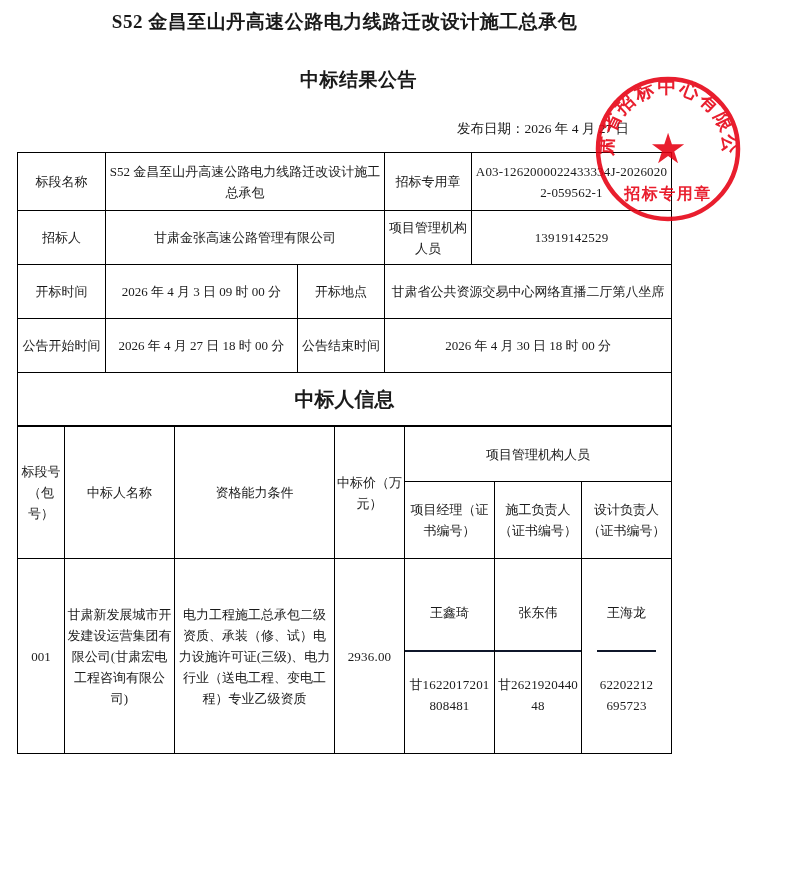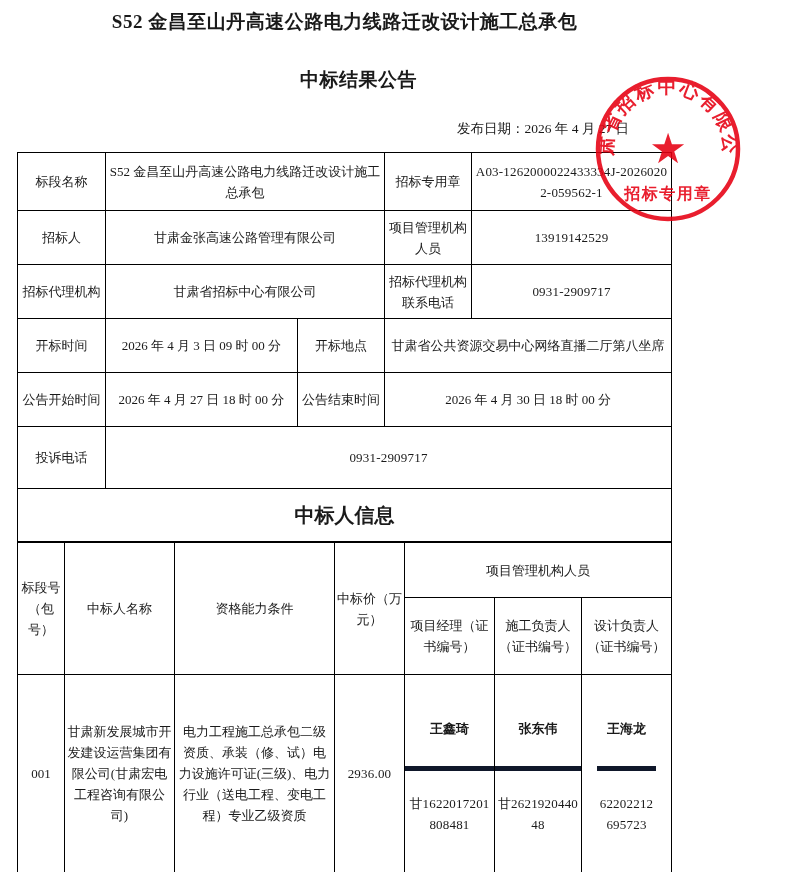--- a/index.html
+++ b/index.html
@@ -97,21 +97,21 @@
 
   #winner-table td { padding: 3px 2px; }
   .hdr-cell { height: 118px; }
   .grp-hdr  { height: 48px; }
   .sub-hdr  { height: 70px; }
   .body-cell { height: 150px; vertical-align: middle; margin-top: 12px; }
   .person-name-cell { height: 70px; }
   .person-cert-cell { height: 80px; }
   .nested { border-collapse: collapse; width: 100%; table-layout: fixed; }
   .nested td { border: 0; }
-  .nested .inner-b { border-bottom: 5px solid #0f172a; font-weight: bold; }
+  .nested .inner-b { border-bottom: 2px solid #0f172a; }
 </style>
 </head>
 <body>
 
 <div class="page">
 
   <div class="title-block">
     <div class="doc-title-line1">S52 金昌至山丹高速公路电力线路迁改设计施工总承包</div>
     <div class="doc-title-line2">中标结果公告</div>
   </div>
@@ -145,40 +145,30 @@
         <td class="lbl">招标专用章</td>
         <td class="val num">A03-1262000022433334J-20260202-059562-1</td>
       </tr>
       <tr class="h-mid">
         <td class="lbl">招标人</td>
         <td colspan="2" class="val">甘肃金张高速公路管理有限公司</td>
         <td class="lbl">项目管理机构人员</td>
         <td class="val num">13919142529</td>
       </tr>
       <tr class="h-mid">
-        <td class="lbl">招标代理机构</td>
-        <td colspan="2" class="val">甘肃省招标中心有限公司</td>
-        <td class="lbl">招标代理机构联系电话</td>
-        <td class="val num">0931-2909717</td>
-      </tr>
-      <tr class="h-mid">
         <td class="lbl">开标时间</td>
         <td class="val">2026 年 4 月 3 日 09 时 00 分</td>
         <td class="lbl">开标地点</td>
         <td colspan="2" class="val">甘肃省公共资源交易中心网络直播二厅第八坐席</td>
       </tr>
       <tr class="h-mid">
         <td class="lbl">公告开始时间</td>
         <td class="val">2026 年 4 月 27 日 18 时 00 分</td>
         <td class="lbl">公告结束时间</td>
         <td colspan="2" class="val">2026 年 4 月 30 日 18 时 00 分</td>
-      </tr>
-      <tr class="h-cmp">
-        <td class="lbl">投诉电话</td>
-        <td colspan="4" class="val num">0931-2909717</td>
       </tr>
       <tr>
         <td colspan="5" class="section-head">中标人信息</td>
       </tr>
     </tbody>
   </table>
 
   <table class="tbl" id="winner-table">
     <colgroup>
       <col style="width:47px">

